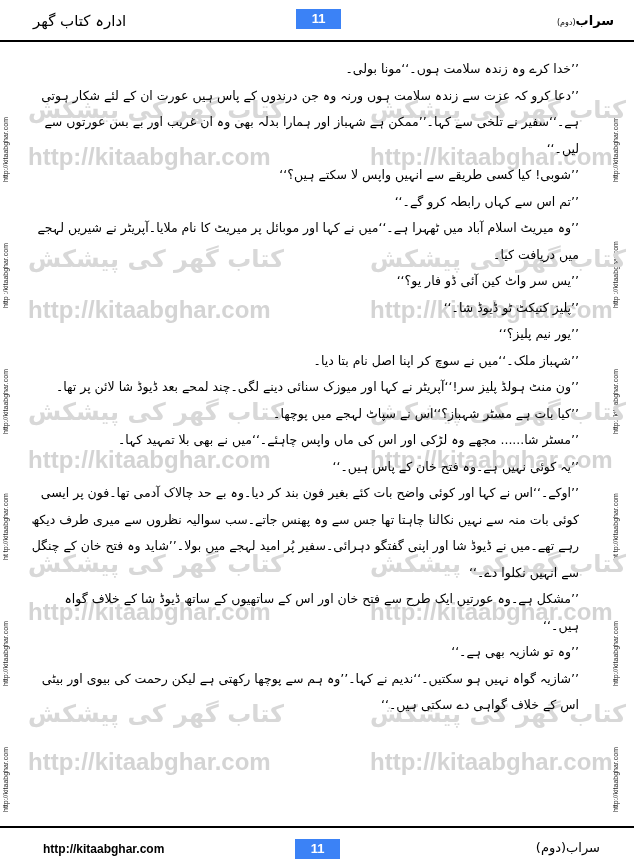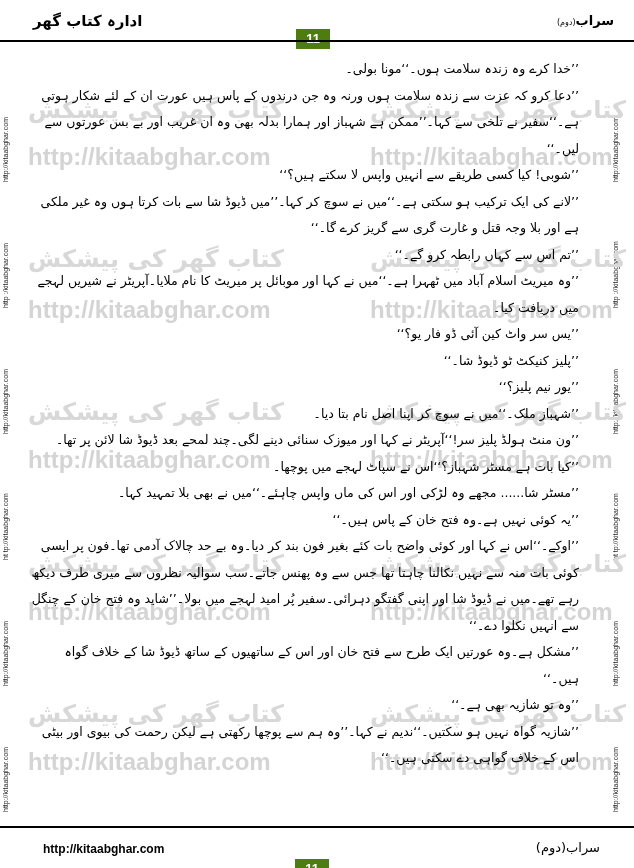--- a/index.html
+++ b/index.html
@@ -5,26 +5,26 @@
     html, body { margin: 0; padding: 0; background: #ffffff; }
     body {
       width: 634px; height: 868px; position: relative; overflow: hidden;
       font-family: "DejaVu Sans", sans-serif; color: #000;
     }
     .header {
       position: absolute; left: 0; top: 0; width: 634px; height: 40px;
     }
     .header .left-title {
       position: absolute; left: 33px; top: 12px;
-      font-size: 15px; font-weight: bold; direction: rtl;
+      font-size: 15px; font-weight: normal; direction: rtl;
     }
     .page-badge {
-      position: absolute; left: 296px; top: 9px; width: 34px; height: 20px;
-      background: #4d7c0f; color: #fff; font-family: "Liberation Sans", sans-serif;
-      font-weight: bold; font-size: 13px; text-align: center; line-height: 20px; margin-top: 20px;
+      position: absolute; left: 296px; top: 9px; width: 45px; height: 20px;
+      background: #3b82f6; color: #fff; font-family: "Liberation Sans", sans-serif;
+      font-weight: bold; font-size: 13px; text-align: center; line-height: 20px;
     }
     .header .right-title {
       position: absolute; right: 20px; top: 13px; font-size: 13px; direction: rtl;
       font-weight: bold;
     }
     .header .right-title small { font-size: 8px; font-weight: normal; padding-left: 16px; }
     .rule-top { position: absolute; left: 0; top: 40px; width: 634px; height: 2px; background: #000; }
     .rule-bottom { position: absolute; left: 0; top: 826px; width: 634px; height: 2px; background: #000; }
 
     .footer { position: absolute; left: 0; top: 828px; width: 634px; height: 40px; }
@@ -110,21 +110,20 @@
 <div class="wm-text" style="left:370px;top:598px">http://kitaabghar.com</div>
 <div class="wm-urdu" style="left:28px;top:700px">کتاب گھر کی پیشکش</div>
 <div class="wm-urdu" style="left:370px;top:700px">کتاب گھر کی پیشکش</div>
 <div class="wm-text" style="left:28px;top:748px">http://kitaabghar.com</div>
 <div class="wm-text" style="left:370px;top:748px">http://kitaabghar.com</div>
 
 <div class="content">
   <p class="para">’’خدا کرے وہ زندہ سلامت ہوں۔‘‘مونا بولی۔</p>
   <p class="para">’’دعا کرو کہ عزت سے زندہ سلامت ہوں ورنہ وہ جن درندوں کے پاس ہیں عورت ان کے لئے شکار ہوتی ہے۔‘‘سفیر نے تلخی سے کہا۔’’ممکن ہے شہباز اور ہمارا بدلہ بھی وہ ان غریب اور بے بس عورتوں سے لیں۔‘‘</p>
   <p class="para">’’شوبی! کیا کسی طریقے سے انہیں واپس لا سکتے ہیں؟‘‘</p>
-  <p class="para">’’لانے کی ایک ترکیب ہو سکتی ہے۔‘‘میں نے سوچ کر کہا۔’’میں ڈیوڈ شا سے بات کرتا ہوں وہ غیر ملکی ہے اور بلا وجہ قتل و غارت گری سے گریز کرے گا۔‘‘</p>
   <p class="para">’’تم اس سے کہاں رابطہ کرو گے۔‘‘</p>
   <p class="para">’’وہ میریٹ اسلام آباد میں ٹھہرا ہے۔‘‘میں نے کہا اور موبائل پر میریٹ کا نام ملایا۔آپریٹر نے شیریں لہجے میں دریافت کیا۔</p>
   <p class="para">’’یس سر واٹ کین آئی ڈو فار یو؟‘‘</p>
   <p class="para">’’پلیز کنیکٹ ٹو ڈیوڈ شا۔‘‘</p>
   <p class="para">’’یور نیم پلیز؟‘‘</p>
   <p class="para">’’شہباز ملک۔‘‘میں نے سوچ کر اپنا اصل نام بتا دیا۔</p>
   <p class="para">’’ون منٹ ہولڈ پلیز سر!‘‘آپریٹر نے کہا اور میوزک سنائی دینے لگی۔چند لمحے بعد ڈیوڈ شا لائن پر تھا۔</p>
   <p class="para">’’کیا بات ہے مسٹر شہباز؟‘‘اس نے سپاٹ لہجے میں پوچھا۔</p>
   <p class="para">’’مسٹر شا...... مجھے وہ لڑکی اور اس کی ماں واپس چاہئے۔‘‘میں نے بھی بلا تمہید کہا۔</p>
   <p class="para">’’یہ کوئی نہیں ہے۔وہ فتح خان کے پاس ہیں۔‘‘</p>

